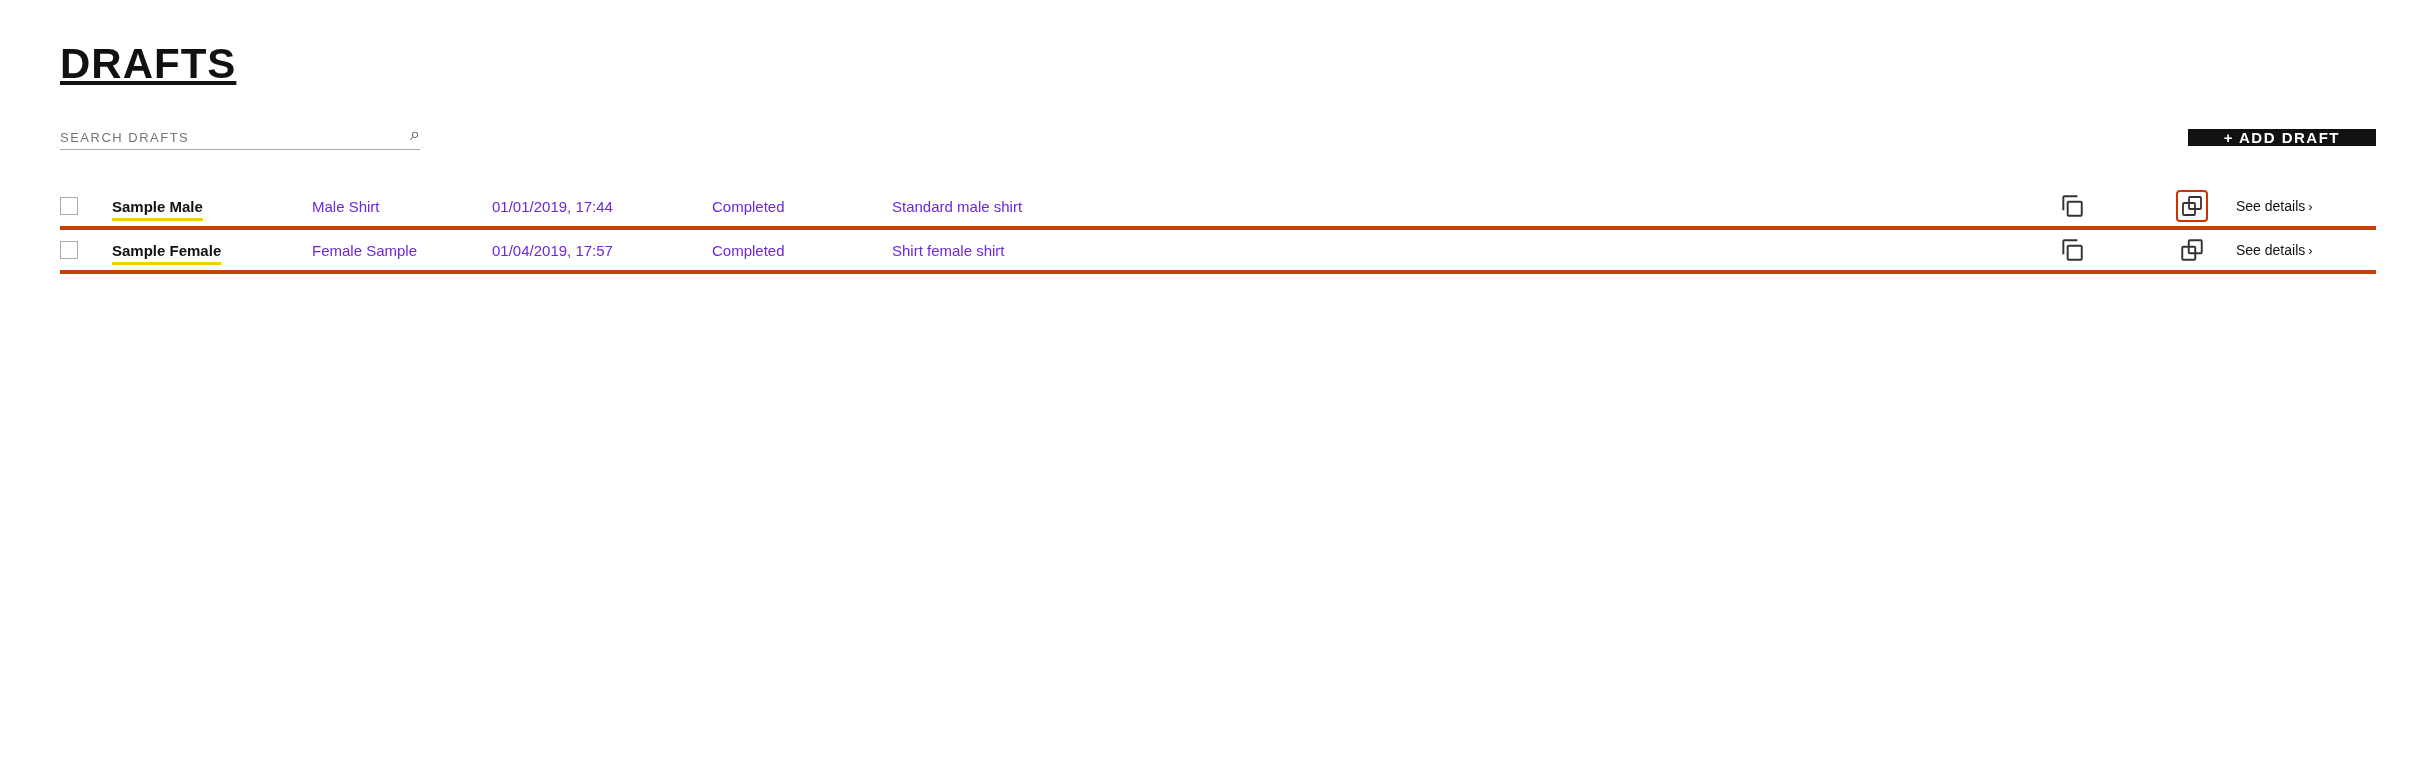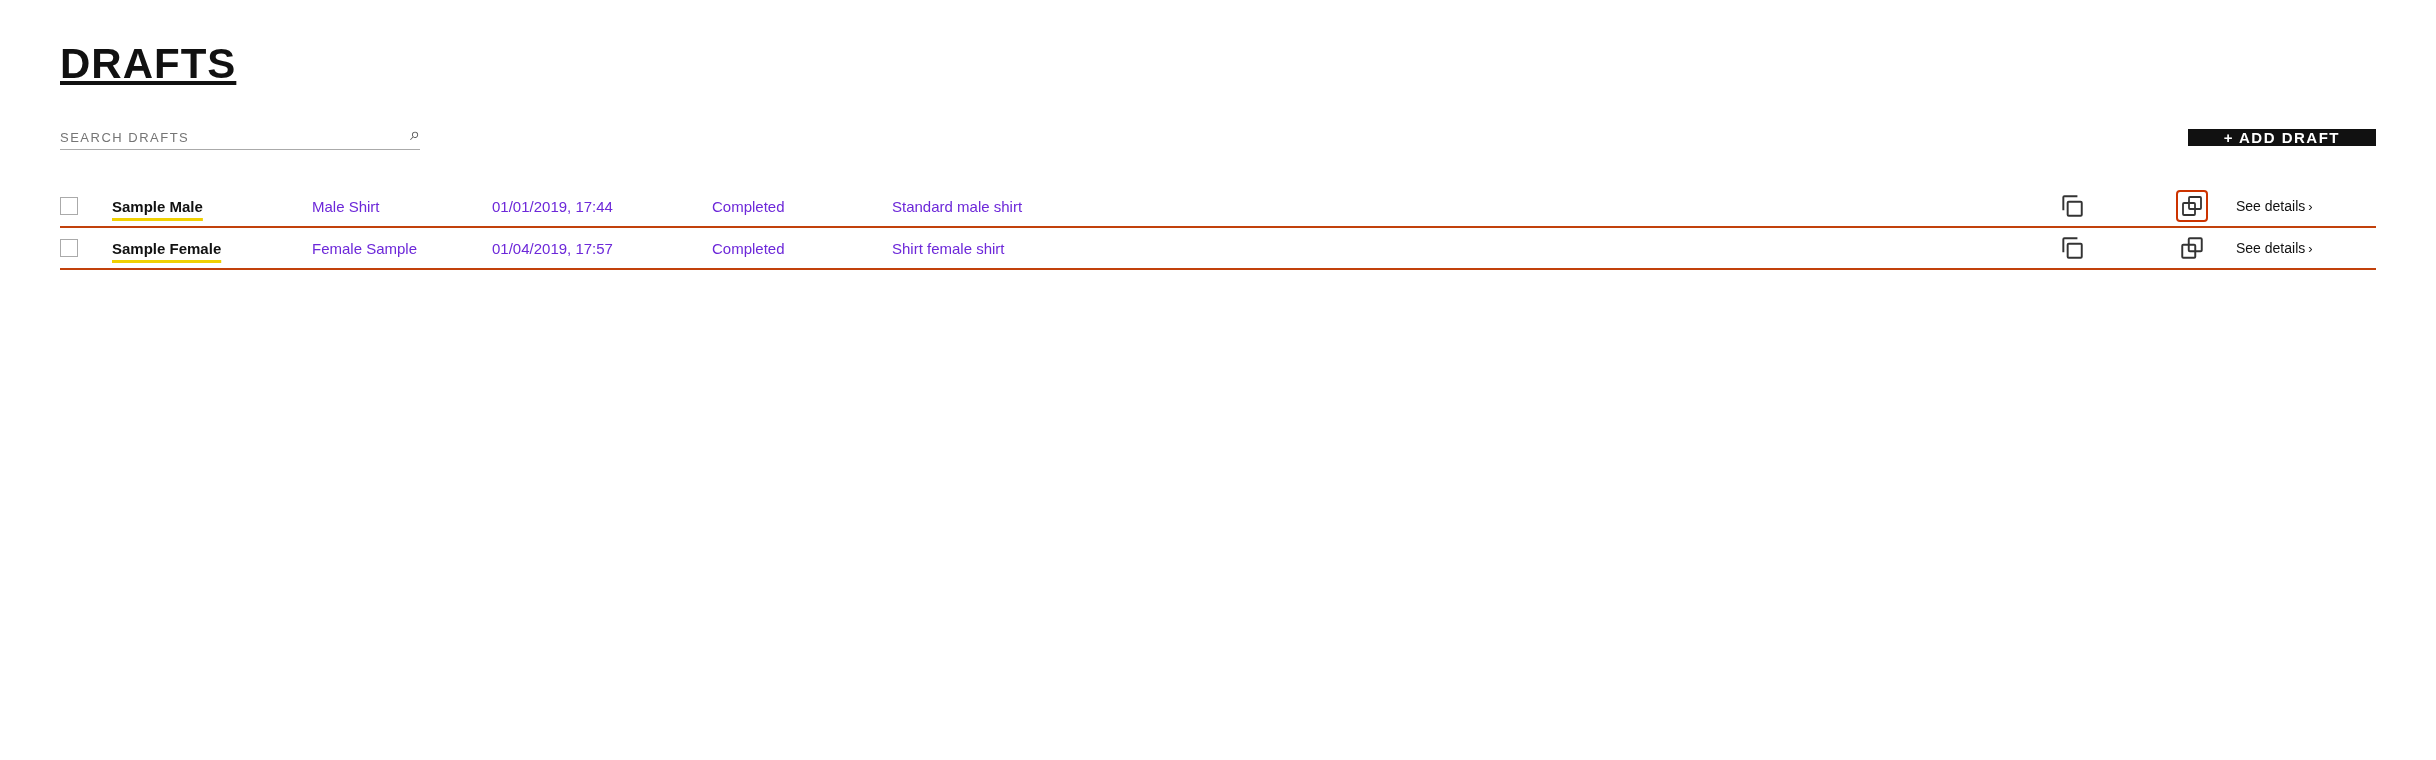--- a/index.html
+++ b/index.html
@@ -79,21 +79,21 @@
     .sort-arrow {
       display: inline-block;
       margin-left: 4px;
       font-size: 11px;
     }
     .table-row {
       display: grid;
       grid-template-columns: 52px 200px 180px 220px 180px 1fr 120px 60px 140px;
       align-items: center;
       padding: 4px 0;
-      border-bottom: 2px solid #c2410c;
+      border-bottom: 4px solid #c2410c;
     }
     .checkbox-wrap {
       display: flex;
       align-items: center;
     }
     .checkbox {
       width: 18px;
       height: 18px;
       border: 1.5px solid #aaa;
       background: #fff;

